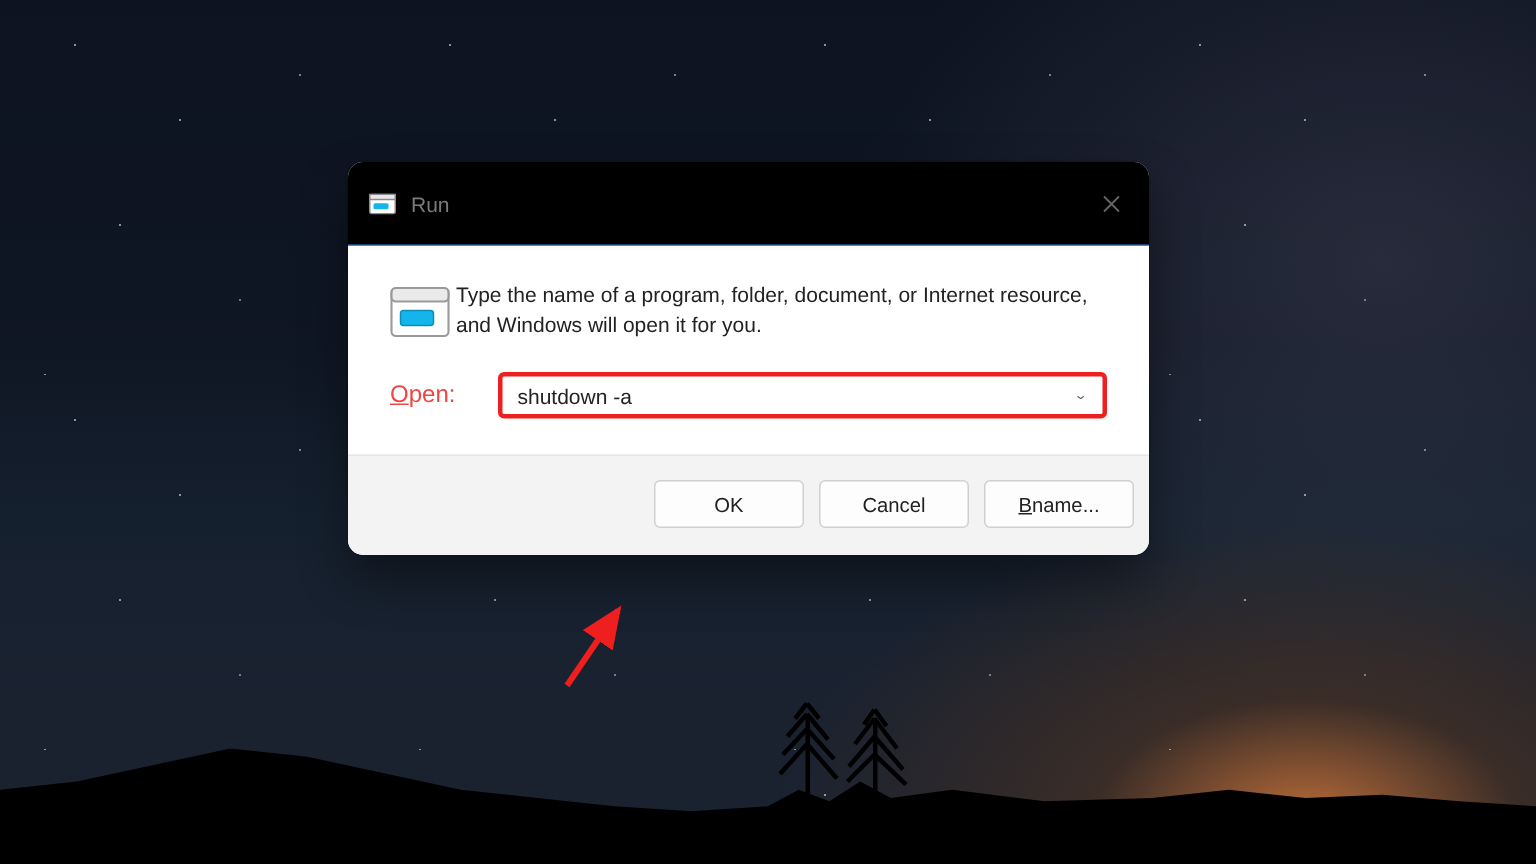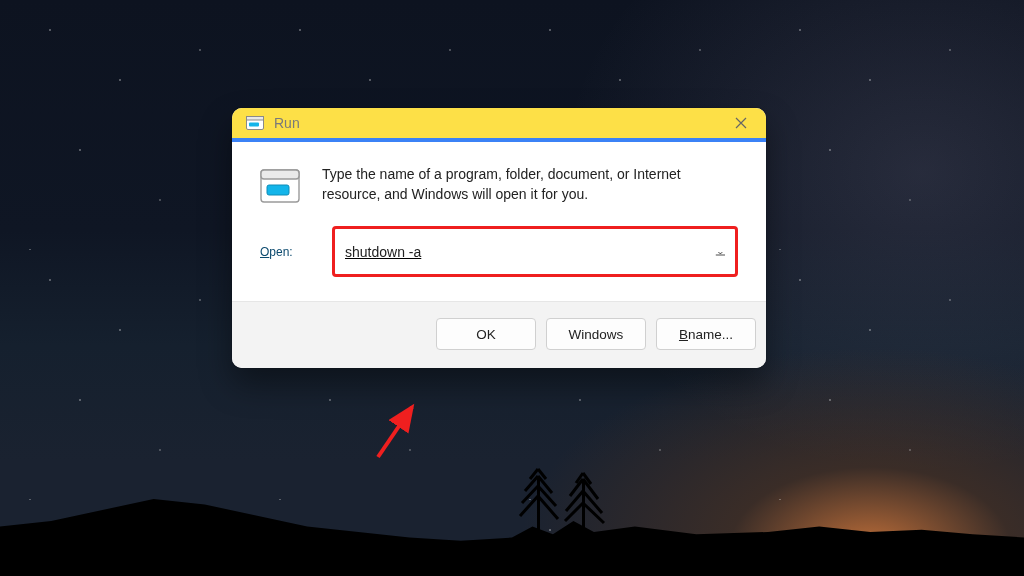--- a/index.html
+++ b/index.html
@@ -52,65 +52,64 @@
     .run-dialog {
       position: absolute;
       left: 232px; top: 108px;
       width: 534px;
       background: #fdfdfd;
       border-radius: 10px;
       box-shadow: 0 16px 32px rgba(0,0,0,0.4), 0 0 0 1px rgba(0,0,0,0.08);
       overflow: hidden;
     }
     .titlebar {
-      height: 34px;
-      background: #fde047;
+      height: 56px;
+      background: #000000;
       display: flex; align-items: center;
       padding: 0 2px 0 14px;
-      border-bottom: 4px solid #3b82f6;
+      border-bottom: 1px solid #3b82f6;
     }
     .titlebar .run-icon {
       width: 18px; height: 14px;
       margin-right: 10px;
       display:flex; align-items:center; justify-content:center;
     }
     .titlebar .title {
       color: #7a7a7a; font-size: 14px; flex:1;
     }
     .titlebar .close {
       width: 46px; height: 40px; display:flex; align-items:center; justify-content:center;
       color:#666; font-size: 14px;
     }
 
     .body {
       padding: 22px 28px 24px 28px;
       background:#fff;
     }
-    .body-row1 { display:flex; gap: 22px; align-items:flex-start; }
+    .body-row1 { display:flex; gap: 4px; align-items:flex-start; }
     .big-run-icon {
       width: 40px; height: 40px; flex:0 0 40px;
       display:flex; align-items:center; justify-content:center;
       margin-top: 2px;
     }
     .desc { font-size: 14px; color:#222; line-height: 1.45; }
     .open-row {
       display:flex; align-items:center; gap: 18px;
       margin-top: 20px;
     }
-    .open-label { font-size: 12px; color:#0c4a6e; width: 54px; }
+    .open-label { font-size: 16px; color:#ef4444; width: 54px; }
     .open-label .ul { text-decoration: underline; }
     .combo {
-      flex:1; height: 51px;
+      flex:1; height: 31px;
       border: 3px solid #ef1f1f;
       border-radius: 4px;
       display:flex; align-items:center;
       padding: 0 10px;
       background:#fff;
       position:relative;
-      text-decoration:underline;
     }
     .combo input {
       border:none; outline:none; flex:1; font-size:14px; color:#222;
       font-family: inherit; background:transparent;
     }
     .combo .chev {
       color:#555; font-size:11px; transform: scaleY(0.7);
     }
 
     .footer {
@@ -187,21 +186,21 @@
         <span class="chev">⌄</span>
       </div>
     </div>
   </div>
 
   <div class="footer">
     <div class="btn">
         <span>OK</span>
       </div>
     <div class="btn">
-        <span>Windows</span>
+        <span>Cancel</span>
       </div>
     <div class="btn">
         <span class="ul">B</span>
         <span>name...</span>
       </div>
   </div>
 </div>
 
 <svg class="arrow" width="70" height="70" viewBox="0 0 70 70">
   <defs>

